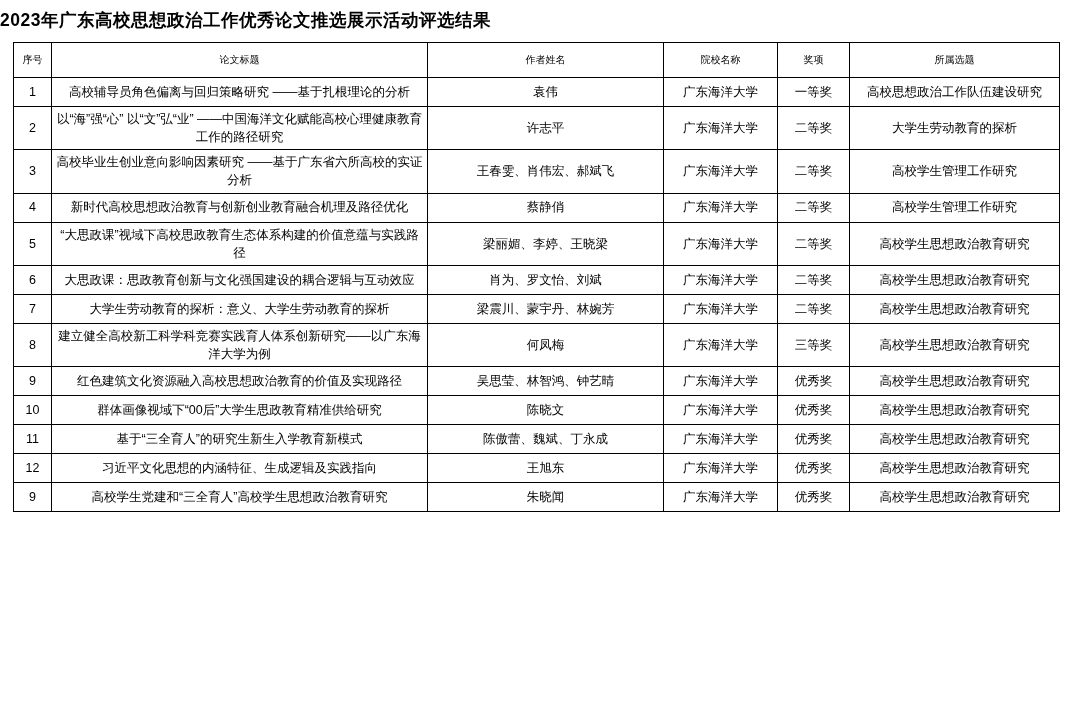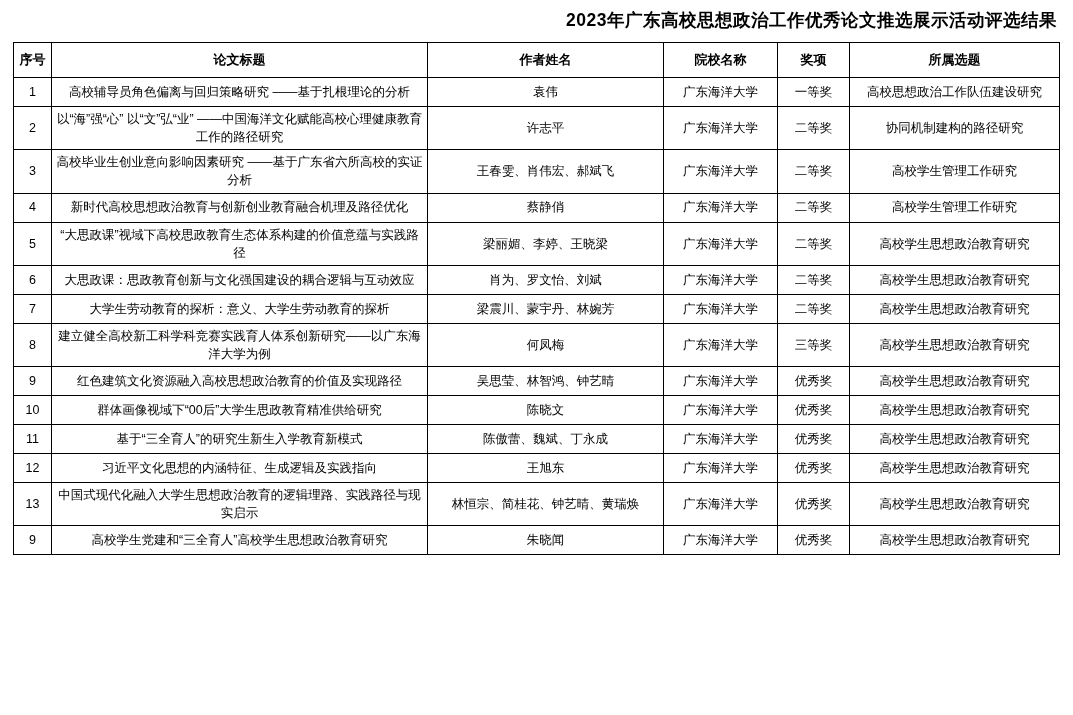--- a/index.html
+++ b/index.html
@@ -13,21 +13,21 @@
     font-family: "Liberation Sans", sans-serif;
     color: #000000;
     overflow: hidden;
   }
   .page {
     width: 1073px;
     box-sizing: border-box;
     padding: 0;
   }
   .doc-title {
-    text-align: right;
+    text-align: left;
     font-size: 17.5px;
     font-weight: bold;
     letter-spacing: 0.5px;
     padding: 10px 16px 11px 0;
     line-height: 1.2;
   }
   table.result-table {
     border-collapse: collapse;
     margin: 0 auto;
     width: 1046px;
@@ -37,22 +37,22 @@
   table.result-table td {
     border: 1px solid #000000;
     font-size: 12.5px;
     line-height: 1.45;
     padding: 3px 4px;
     vertical-align: middle;
     text-align: center;
     word-break: break-word;
   }
   table.result-table th {
-    font-weight: bold;
-    font-size: 13px;
+    font-weight: normal;
+    font-size: 10px;
     height: 26px;
     padding: 4px 3px;
   }
   td.c-idx { height: 22px; }
   td.c-title { text-align: center; }
   col.w-idx     { width: 38px; }
   col.w-title   { width: 376px; }
   col.w-authors { width: 236px; }
   col.w-school  { width: 114px; }
   col.w-award   { width: 72px; }
@@ -92,21 +92,21 @@
         <td>广东海洋大学</td>
         <td>一等奖</td>
         <td>高校思想政治工作队伍建设研究</td>
       </tr>
       <tr>
         <td class="c-idx">2</td>
         <td class="c-title">以“海”强“心” 以“文”弘“业” ——中国海洋文化赋能高校心理健康教育工作的路径研究</td>
         <td>许志平</td>
         <td>广东海洋大学</td>
         <td>二等奖</td>
-        <td>协同机制建构的路径研究</td>
+        <td>大学生劳动教育的探析</td>
       </tr>
       <tr>
         <td class="c-idx">3</td>
         <td class="c-title">高校毕业生创业意向影响因素研究 ——基于广东省六所高校的实证分析</td>
         <td>王春雯、肖伟宏、郝斌飞</td>
         <td>广东海洋大学</td>
         <td>二等奖</td>
         <td>高校学生管理工作研究</td>
       </tr>
       <tr>
@@ -175,28 +175,20 @@
       </tr>
       <tr>
         <td class="c-idx">12</td>
         <td class="c-title">习近平文化思想的内涵特征、生成逻辑及实践指向</td>
         <td>王旭东</td>
         <td>广东海洋大学</td>
         <td>优秀奖</td>
         <td>高校学生思想政治教育研究</td>
       </tr>
       <tr>
-        <td class="c-idx">13</td>
-        <td class="c-title">中国式现代化融入大学生思想政治教育的逻辑理路、实践路径与现实启示</td>
-        <td>林恒宗、简桂花、钟艺晴、黄瑞焕</td>
-        <td>广东海洋大学</td>
-        <td>优秀奖</td>
-        <td>高校学生思想政治教育研究</td>
-      </tr>
-      <tr>
         <td class="c-idx">9</td>
         <td class="c-title">高校学生党建和“三全育人”高校学生思想政治教育研究</td>
         <td>朱晓闻</td>
         <td>广东海洋大学</td>
         <td>优秀奖</td>
         <td>高校学生思想政治教育研究</td>
       </tr>
     </tbody>
   </table>
 

